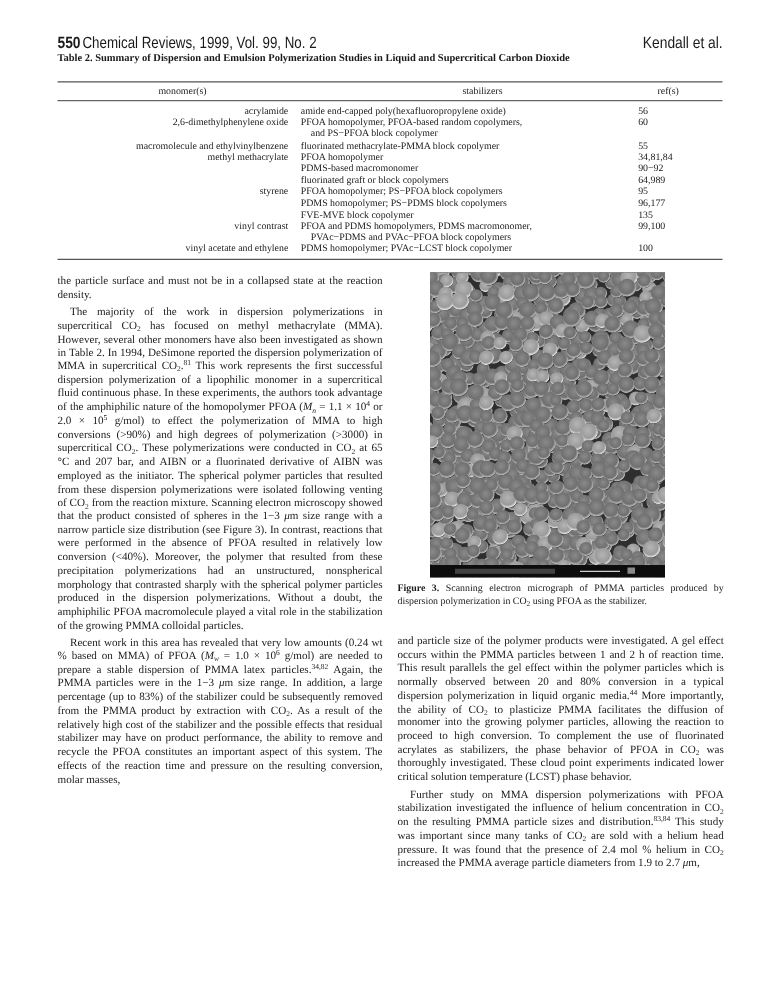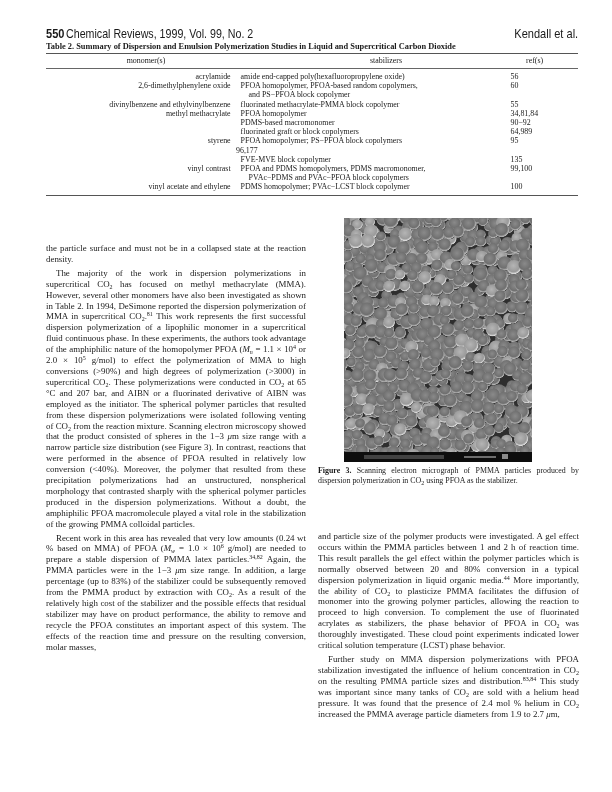--- a/index.html
+++ b/index.html
@@ -7,36 +7,36 @@
   .serif { font-family: "Liberation Serif", "DejaVu Serif", serif; }
   .sans { font-family: "Liberation Sans", "DejaVu Sans", sans-serif; }
 
   #running-head { position: absolute; left: 46px; top: 26px; width: 532px; height: 12px; font-size: 13px; }
   #running-head .pg { font-weight: bold; display: inline-block; margin-right: 5px; transform: scaleX(0.85); transform-origin: left; }
   #running-head .journal { display: inline-block; transform: scaleX(0.82); transform-origin: left; position: absolute; left: 20px; }
   #running-head .authors { position: absolute; right: 0; top: 0; transform: scaleX(0.85); transform-origin: right; }
 
   #table-caption { position: absolute; left: 46px; top: 42px; width: 532px; font-size: 8.4px; font-weight: bold; line-height: 10.5px; }
 
-  #data-table { position: absolute; left: 46px; top: 53px; width: 532px; font-size: 7.9px; line-height: 9.2px; }
+  #data-table { position: absolute; left: 46px; top: 65px; width: 532px; font-size: 7.9px; line-height: 9.2px; }
   .rule-top { border-top: 1.3px solid #555; }
   .rule-mid { border-top: 0.8px solid #666; }
   .rule-bot { border-top: 1.3px solid #555; margin-top: 3px; }
   .thead { display: flex; height: 14px; align-items: center; }
   .thead .c1 { width: 200px; text-align: center; }
   .thead .c2 { width: 280px; text-align: center; }
   .thead .c3 { width: 52px; text-align: left; font-family: Liberation Serif, serif; }
   .tbody { padding-top: 3px; }
   .trow { display: flex; }
   .trow .c1 { width: 180px; padding-left: 6px; text-align: right; }
   .trow .c2 { width: 278px; padding-left: 10px; box-sizing: border-box; }
   .trow .c2 .line2 { display: block; padding-left: 8px; }
   .trow .c3 { width: 68px; padding-left: 4px; }
 
-  .col { position: absolute; font-size: 8.9px; line-height: 10.9px; text-align: justify; margin-top: 24px; }
+  .col { position: absolute; font-size: 8.9px; line-height: 10.9px; text-align: justify; }
   #left-col { left: 46px; top: 219px; width: 260px; }
   #right-text { left: 318px; top: 507px; width: 261px; }
   .col p { margin: 0; text-indent: 10px; }
   .col p.noindent { text-indent: 0; }
   .col p + p { margin-top: 3px; }
   sub, sup { font-size: 6px; line-height: 0; }
   sub { vertical-align: -2px; }
   sup { vertical-align: 3px; }
 
   #figure { position: absolute; left: 344px; top: 218px; width: 188px; height: 244px; background: #2b2b2b; overflow: hidden; }
@@ -68,21 +68,21 @@
         <span class="c1">acrylamide</span>
         <span class="c2"><span>amide end-capped poly(hexafluoropropylene oxide)</span></span>
         <span class="c3">56</span>
       </div>
       <div class="trow">
         <span class="c1">2,6-dimethylphenylene oxide</span>
         <span class="c2"><span>PFOA homopolymer, PFOA-based random copolymers,</span><span class="line2">and PS−PFOA block copolymer</span></span>
         <span class="c3">60</span>
       </div>
       <div class="trow">
-        <span class="c1">divinylbenzene and ethylvinylbenzene</span>
+        <span class="c1">macromolecule and ethylvinylbenzene</span>
         <span class="c2"><span>fluorinated methacrylate-PMMA block copolymer</span></span>
         <span class="c3">55</span>
       </div>
       <div class="trow">
         <span class="c1">methyl methacrylate</span>
         <span class="c2"><span>PFOA homopolymer</span></span>
         <span class="c3">34,81,84</span>
       </div>
       <div class="trow">
         <span class="c1"></span>
@@ -94,20 +94,21 @@
         <span class="c2"><span>fluorinated graft or block copolymers</span></span>
         <span class="c3">64,989</span>
       </div>
       <div class="trow">
         <span class="c1">styrene</span>
         <span class="c2"><span>PFOA homopolymer; PS−PFOA block copolymers</span></span>
         <span class="c3">95</span>
       </div>
       <div class="trow">
         <span class="c1"></span>
+        <span class="c2"><span>PDMS homopolymer; PS−PDMS block copolymers</span></span>
         <span class="c3">96,177</span>
       </div>
       <div class="trow">
         <span class="c1"></span>
         <span class="c2"><span>FVE-MVE block copolymer</span></span>
         <span class="c3">135</span>
       </div>
       <div class="trow">
         <span class="c1">vinyl contrast</span>
         <span class="c2"><span>PFOA and PDMS homopolymers, PDMS macromonomer,</span><span class="line2">PVAc−PDMS and PVAc−PFOA block copolymers</span></span>

